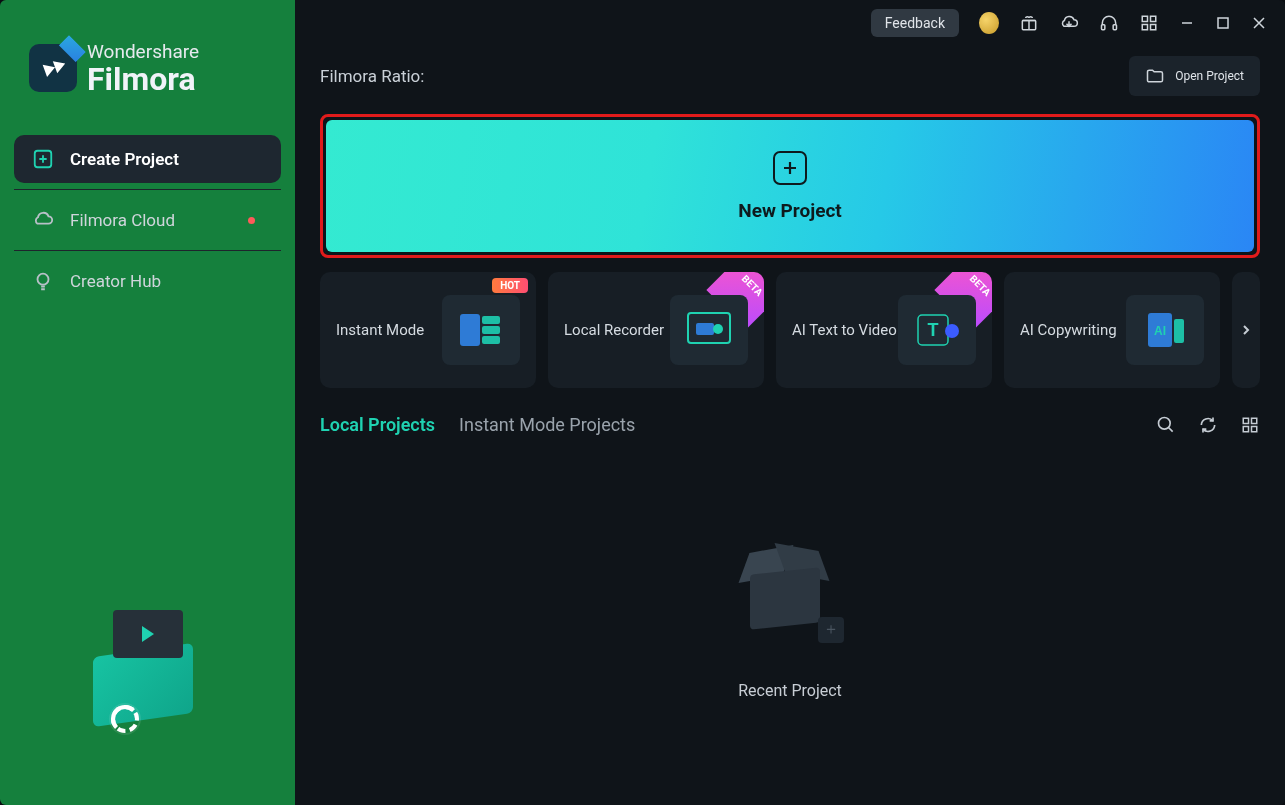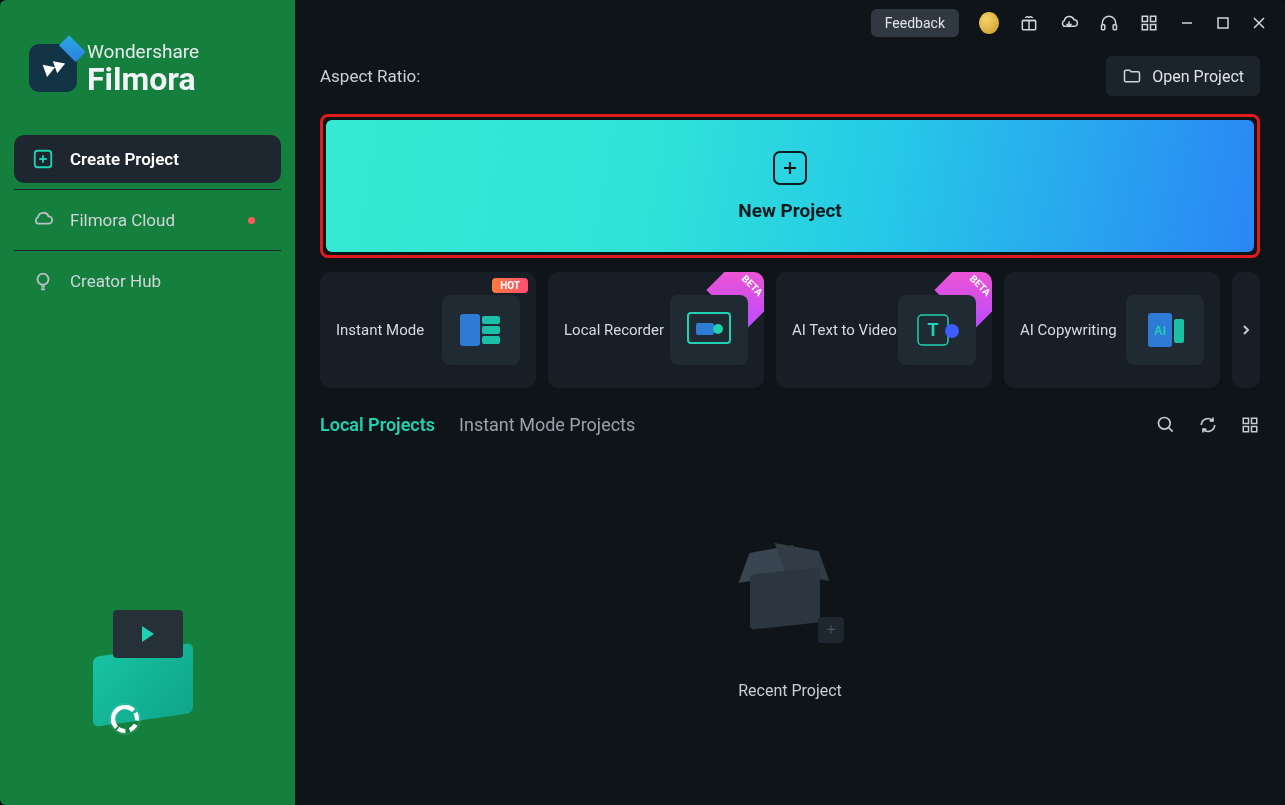--- a/index.html
+++ b/index.html
@@ -156,21 +156,21 @@
   background:#1b232b;border-radius:6px;
   padding:9px 14px;min-width:210px;
   color:#d3d9df;font-size:15px;cursor:pointer;
   justify-content:flex-start;position:relative;
 }
 .ar-select .chev{position:absolute;right:12px;}
 .open-project{
   margin-left:auto;
   display:flex;align-items:center;gap:10px;
   background:#1b232b;border-radius:6px;
-  padding:10px 16px;color:#dfe4e9;font-size:16px;cursor:pointer;
+  padding:10px 16px;color:#dfe4e9;font-size:12px;cursor:pointer;
 }
 .new-project-wrap{
   border:3px solid #e11b1b;border-radius:8px;
   padding:3px;margin-bottom:14px;
 }
 .new-project{
   height:132px;border-radius:6px;
   background:linear-gradient(100deg,#34ead1 0%,#2fe3d8 35%,#26c9e7 60%,#2a86f5 100%);
   display:flex;flex-direction:column;align-items:center;justify-content:center;gap:14px;
   cursor:pointer;
@@ -355,21 +355,21 @@
       <span class="win-btn">
         <svg width="14" height="14" viewBox="0 0 14 14" stroke="currentColor" stroke-width="1.5">
             <path d="M2 2l10 10M12 2 2 12"></path>
           </svg>
       </span>
     </div>
 
     <div class="content">
 
       <div class="top-row">
-        <span class="ar-label">Aspect Ratio:</span>
+        <span class="ar-label">Filmora Ratio:</span>
         <div class="open-project">
           <svg width="20" height="20" viewBox="0 0 24 24" fill="none" stroke="#cfd5db" stroke-width="1.8">
               <path d="M3 7a2 2 0 0 1 2-2h4l2 2h8a2 2 0 0 1 2 2v8a2 2 0 0 1-2 2H5a2 2 0 0 1-2-2Z"></path>
             </svg>
           <span>Open Project</span>
         </div>
       </div>
 
       <div class="new-project-wrap">
         <div class="new-project">

